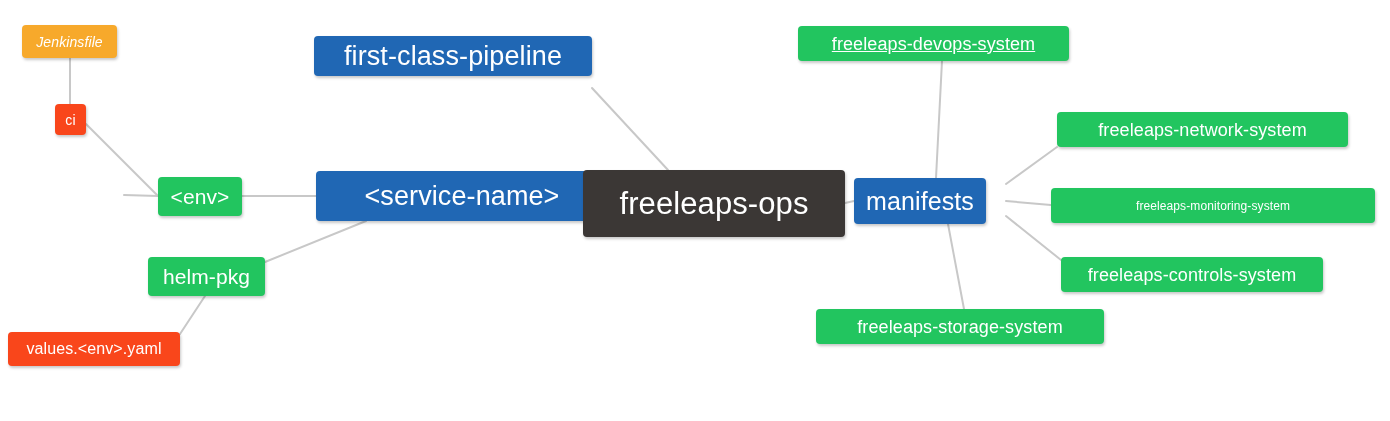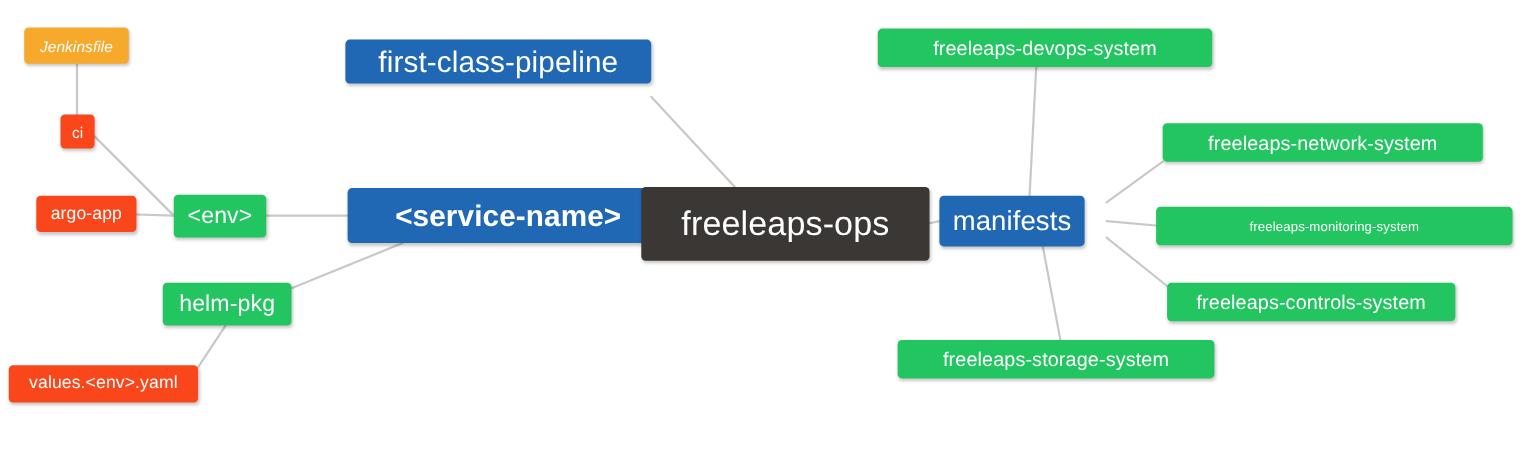--- a/index.html
+++ b/index.html
@@ -72,26 +72,25 @@
       <line x1="566" y1="203" x2="583" y2="203" stroke="#c8c8c8" stroke-width="2" stroke-linecap="round"></line>
       <line x1="845" y1="203" x2="854" y2="201" stroke="#c8c8c8" stroke-width="2" stroke-linecap="round"></line>
       <line x1="936" y1="178" x2="942" y2="61" stroke="#c8c8c8" stroke-width="2" stroke-linecap="round"></line>
       <line x1="1006" y1="184" x2="1057" y2="147" stroke="#c8c8c8" stroke-width="2" stroke-linecap="round"></line>
       <line x1="1006" y1="201" x2="1051" y2="205" stroke="#c8c8c8" stroke-width="2" stroke-linecap="round"></line>
       <line x1="1006" y1="216" x2="1061" y2="260" stroke="#c8c8c8" stroke-width="2" stroke-linecap="round"></line>
       <line x1="948" y1="224" x2="964" y2="309" stroke="#c8c8c8" stroke-width="2" stroke-linecap="round"></line>
     </svg>
 <div class="node node-orange" style="left: 22px; top: 25px; width: 95px; height: 33px; font-size: 14px;">Jenkinsfile</div>
     <div class="node node-red" style="left: 55px; top: 104px; width: 31px; height: 31px; font-size: 14px;">ci</div>
-    <div class="node node-red" style="left: 33px; top: 178px; width: 91px; height: 33px; font-size: 16px;">argo-app</div>
     <div class="node node-green" style="left: 158px; top: 177px; width: 84px; height: 39px; font-size: 21px;">&lt;env&gt;</div>
     <div class="node node-green" style="left: 148px; top: 257px; width: 117px; height: 39px; font-size: 21px;">helm-pkg</div>
     <div class="node node-red" style="left: 8px; top: 332px; width: 172px; height: 34px; font-size: 16px;">values.&lt;env&gt;.yaml</div>
     <div class="node node-blue" style="left: 314px; top: 36px; width: 278px; height: 40px; font-size: 27px;">first-class-pipeline</div>
-    <div class="node node-blue" style="left: 316px; top: 171px; width: 292px; height: 50px; font-size: 27px; font-weight: bold;">&lt;service-name&gt;</div>
+    <div class="node node-blue" style="left: 316px; top: 171px; width: 292px; height: 50px; font-size: 27px;">&lt;service-name&gt;</div>
     <div class="node node-root" style="left: 583px; top: 170px; width: 262px; height: 67px; font-size: 31px;">freeleaps-ops</div>
     <div class="node node-blue" style="left: 854px; top: 178px; width: 132px; height: 46px; font-size: 25px; text-align: right;">manifests</div>
-    <div class="node node-green" style="left: 798px; top: 26px; width: 304px; height: 35px; font-size: 18px;">freeleaps-devops-system</div>
+    <div class="node node-green" style="left: 798px; top: 26px; width: 271px; height: 35px; font-size: 18px; text-decoration: underline;">freeleaps-devops-system</div>
     <div class="node node-green" style="left: 1057px; top: 112px; width: 291px; height: 35px; font-size: 18px;">freeleaps-network-system</div>
     <div class="node node-green" style="left: 1051px; top: 188px; width: 324px; height: 35px; font-size: 12px;">freeleaps-monitoring-system</div>
     <div class="node node-green" style="left: 1061px; top: 257px; width: 262px; height: 35px; font-size: 18px;">freeleaps-controls-system</div>
     <div class="node node-green" style="left: 816px; top: 309px; width: 288px; height: 35px; font-size: 18px;">freeleaps-storage-system</div>
   </div>
 
 </body></html>

